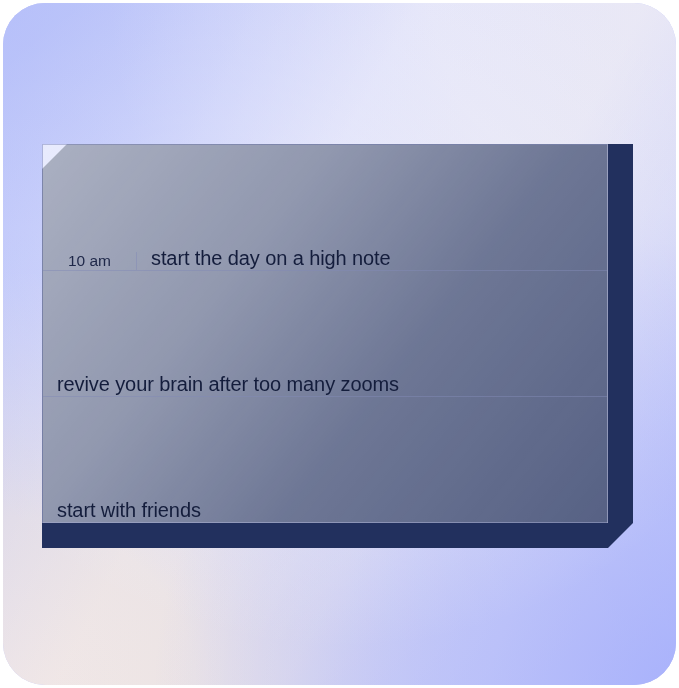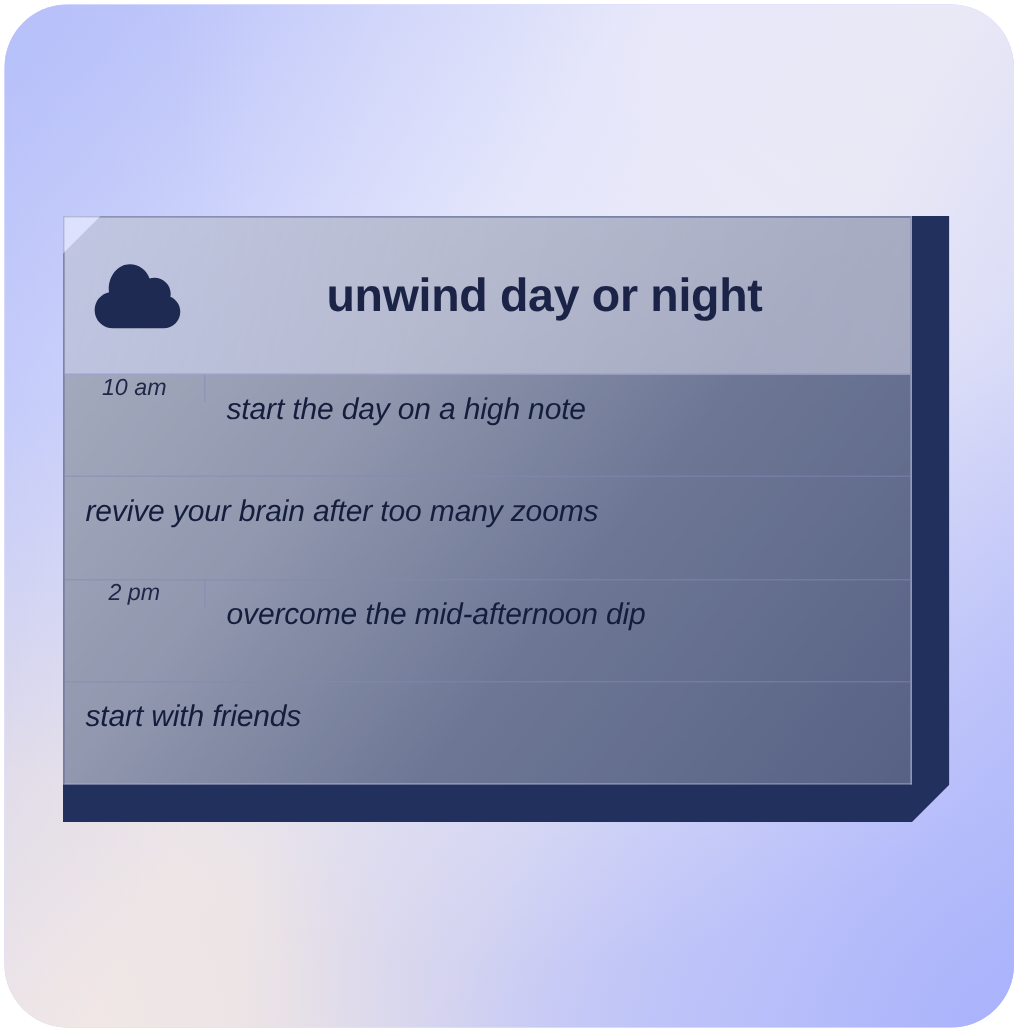--- a/index.html
+++ b/index.html
@@ -124,24 +124,23 @@
 
   
   .rows {
     flex: 1;
     display: flex;
     flex-direction: column;
   }
   .row {
     flex: 1;
     display: flex;
-    align-items: flex-start;
+    align-items: flex-end;
     box-sizing: border-box;
     border-bottom: 1px solid rgba(130,138,182,0.5);
-    font-style: italic;
   }
   .row:last-child { border-bottom: none; }
 
   .time-cell {
     width: 94px;
     flex: none;
     box-sizing: border-box;
     border-right: 1px solid rgba(130,138,182,0.5);
     display: flex;
     align-items: center;
@@ -171,48 +170,32 @@
   <div class="bg-plate">
     <div class="bg-layer bg-l1"></div>
     <div class="bg-layer bg-l2"></div>
     <div class="bg-layer bg-l3"></div>
   </div>
 
   <div class="slab"></div>
 
   <div class="card">
 
-    <div class="card-head">
-      <div class="head-icon-cell">
-        <span class="cloud-icon">
-          <svg width="62" height="48" viewBox="0 0 62 48" aria-hidden="true">
-            <path fill="#1f2a52" d="M24.5 3.2c6.1 0 11.3 3.9 13.2 9.4 1.0-0.3 2.1-0.5 3.2-0.5 6.0 0 10.9 4.8 10.9 10.8 0 0.6-0.1 1.3-0.2 1.9 3.9 1.7 6.6 5.6 6.6 10.1 0 6.1-5.0 11.0-11.1 11.0H13.4C6.6 45.9 1.1 40.5 1.1 33.8c0-5.8 4.1-10.7 9.6-11.9-0.1-0.7-0.2-1.5-0.2-2.2 0-9.1 6.3-16.5 14-16.5z"></path>
-          </svg>
-        </span>
-      </div>
-      <div class="head-title-cell">
-        <span class="head-title">unwind day or night</span>
-      </div>
-    </div>
 
     <div class="rows">
 
       <div class="row">
         <div class="time-cell">10 am</div>
         <div class="task-cell">start the day on a high note</div>
       </div>
 
       <div class="row">
         <div class="task-cell">revive your brain after too many zooms</div>
       </div>
 
-      <div class="row">
-        <div class="time-cell">2 pm</div>
-        <div class="task-cell">overcome the mid-afternoon dip</div>
-      </div>
 
       <div class="row">
         <div class="task-cell">start with friends</div>
       </div>
 
 
     </div>
   </div>
 </div>
 

